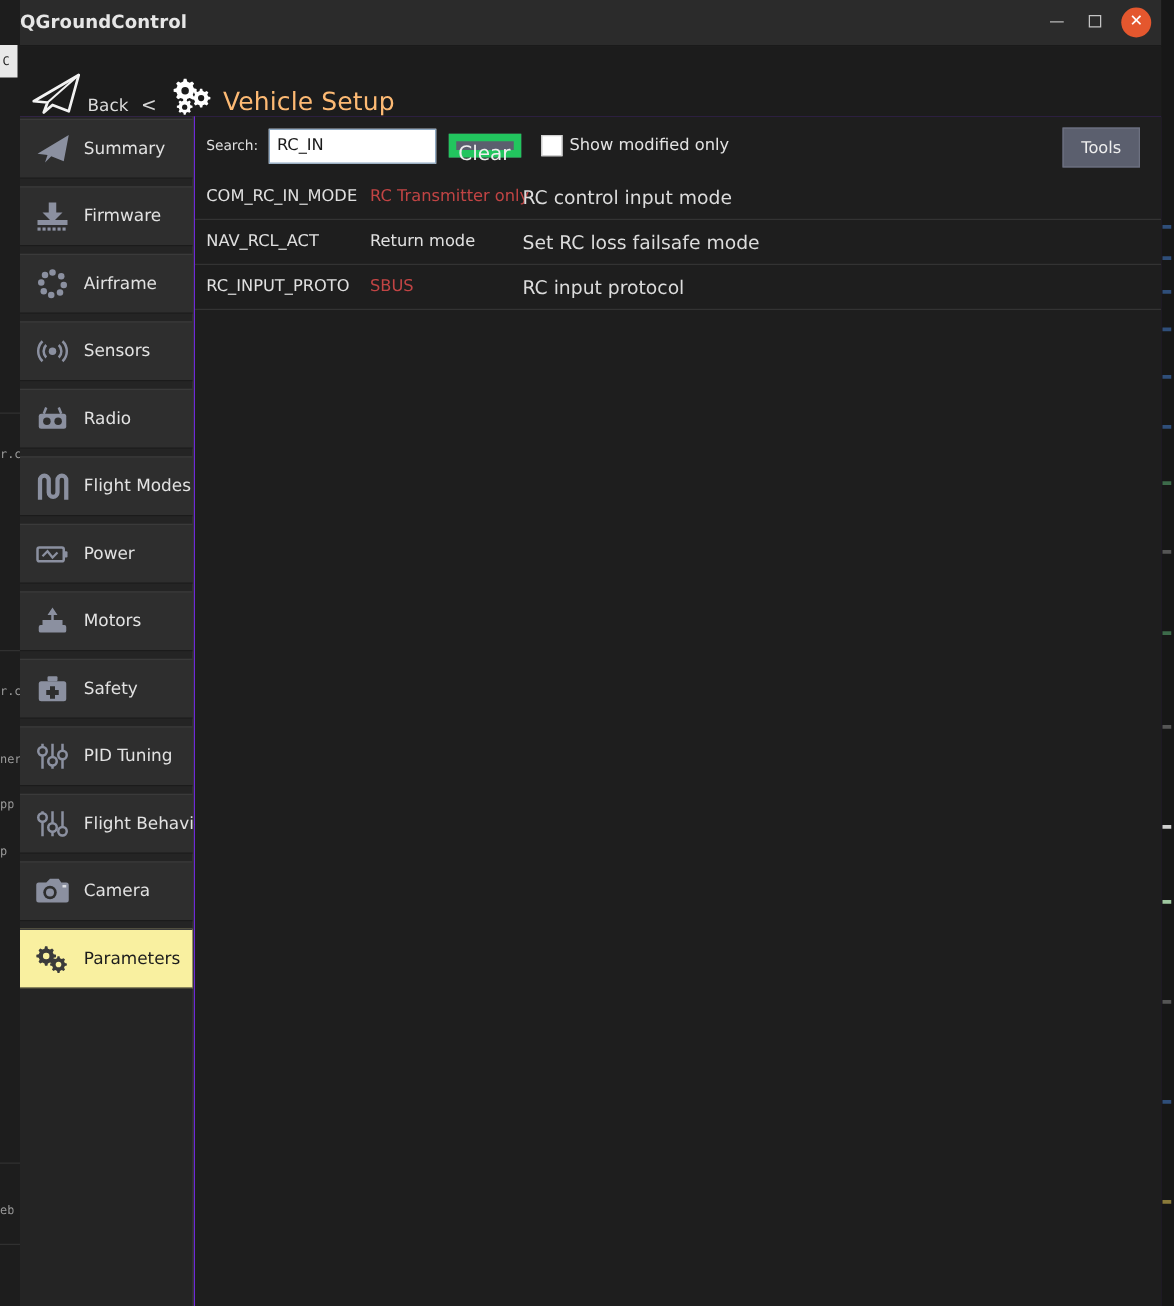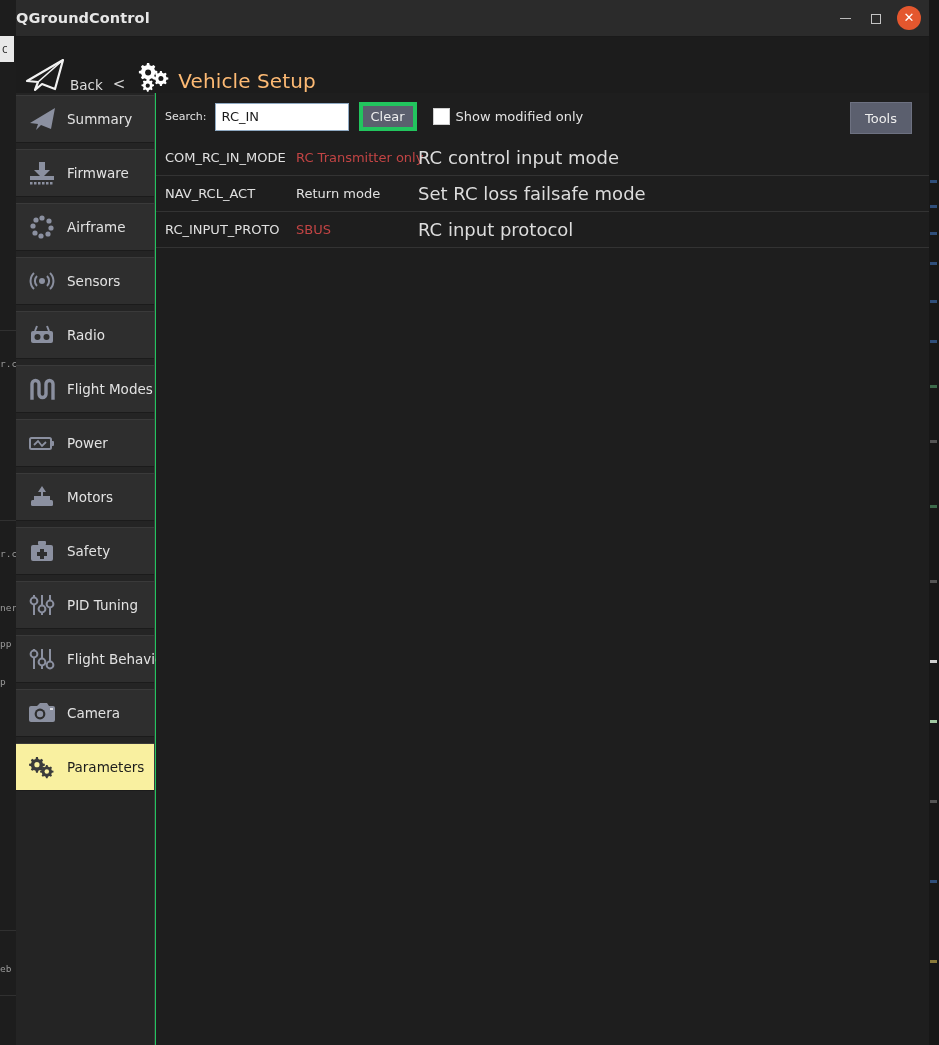--- a/index.html
+++ b/index.html
@@ -139,21 +139,21 @@
     margin-left: 7px;
     font-size: 20px;
     color: #fdba74;
     letter-spacing: .1px;
   }
 
   
   #body-area {
     position: relative;
     height: 952px;
-    background: #22c55e;
+    background: #6d28d9;
   }
 
   
   #sidebar {
     position: absolute;
     left: 0; top: 0;
     width: 139px;
     height: 952px;
     background: #242424;
     border-right: 1px solid #3a3a3a;
@@ -214,26 +214,26 @@
     border: 1px solid #8fa9c2;
     color: #1a1a1a;
     font-family: "DejaVu Sans", sans-serif;
     font-size: 13px;
     padding: 0 6px;
     outline: none;
   }
   #clear-button {
     margin-left: 10px;
     width: 58px;
-    height: 29px;
+    height: 19px;
     background: #5b5f6e;
-    border: 4px solid #22c55e;
+    border: 6px solid #22c55e;
     color: #eeeeee;
     font-family: "DejaVu Sans", sans-serif;
-    font-size: 13px;
+    font-size: 16px;
     cursor: pointer;
   }
   #modified-checkbox {
     margin-left: 16px;
     width: 17px; height: 17px;
     background: #ffffff;
     border: 1px solid #cfcfcf;
     flex: 0 0 auto;
   }
   #modified-label {
@@ -275,21 +275,21 @@
   }
   .p-value {
     width: 122px;
     flex: 0 0 auto;
     font-size: 13px;
     white-space: nowrap;
   }
   .p-value.modified { color: #c14444; }
   .p-value.normal   { color: #e0e0e0; }
   .p-desc {
-    font-size: 18px;
+    font-size: 15px;
     color: #dcdcdc;
     white-space: nowrap;
   }
 </style>
 </head>
 <body>
 
 <div id="desktop">
   <div class="bg-white-chip" style="left:0;top:36px;width:14px;height:26px;"></div>
   <div class="bg-rule" style="left:0;top:330px;width:16px;"></div>

